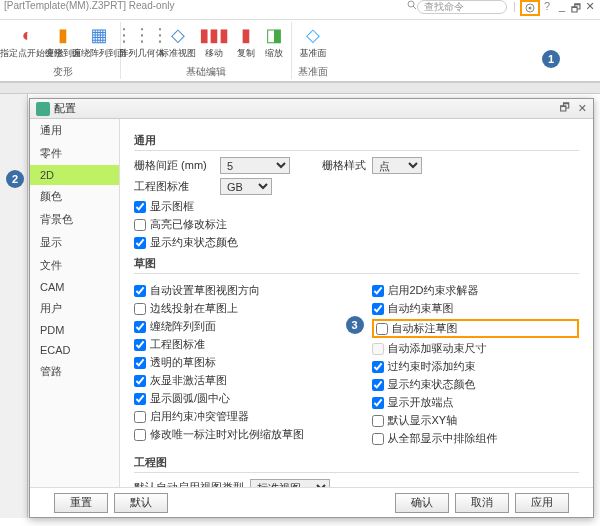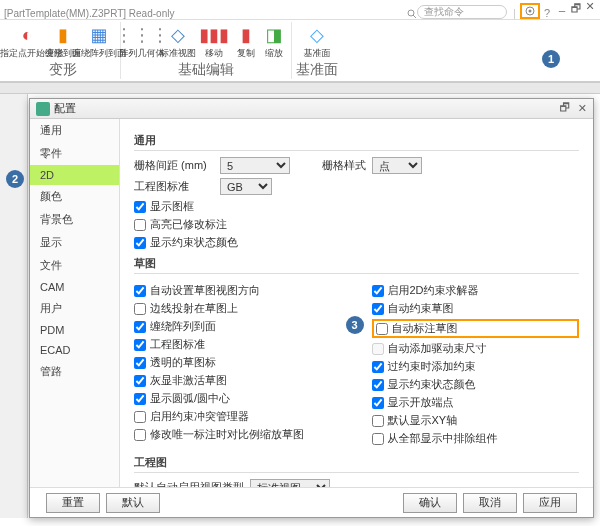--- a/index.html
+++ b/index.html
@@ -1,30 +1,30 @@
 <!DOCTYPE html>
 <html><head>
 <meta charset="utf-8">
 <style>
 *{box-sizing:border-box;margin:0;padding:0;font-family:"Microsoft YaHei",Arial,sans-serif;font-size:11px;color:#333}
 body{background:#fff;width:600px;height:526px;overflow:hidden;position:relative}
-.titlebar{height:20px;background:#fff;border-bottom:1px solid #ddd;display:flex;align-items:flex-end;padding:0 4px}
+.titlebar{height:20px;background:#fff;border-bottom:1px solid #ddd;display:flex;align-items:flex-start;padding:0 4px}
 .titlebar .ttxt{color:#888;font-size:10px;flex:0 0 auto}
 .titlebar .sp{flex:1}
 .srch{width:90px;height:14px;border:1px solid #ccc;border-radius:7px;padding:0 6px;font-size:10px;color:#999;display:flex;align-items:center}
 .gear{width:20px;height:16px;border:2px solid #f90;margin:0 4px;display:flex;align-items:center;justify-content:center;color:#888}
 .winctl{display:flex;gap:2px;margin-left:6px}
 .winctl span{width:12px;text-align:center;color:#666;cursor:pointer}
 .ribbon{height:62px;background:#fff;border-bottom:1px solid #ccc;display:flex;padding:2px 6px;position:relative}
 .rgrp{display:flex;flex-direction:column;align-items:center;border-right:1px solid #e5e5e5;padding:0 4px}
 .rbtns{display:flex;gap:2px;flex:1;align-items:flex-start}
 .rbtn{display:flex;flex-direction:column;align-items:center;width:34px;cursor:pointer}
 .ricon{width:26px;height:26px;display:flex;align-items:center;justify-content:center;font-size:18px}
 .rlbl{font-size:9px;color:#444;text-align:center;line-height:1;margin-top:1px;white-space:nowrap}
-.rgrplbl{font-size:14px;color:#666;margin-top:1px}
+.rgrplbl{font-size:10px;color:#666;margin-top:1px}
 .marker{position:absolute;width:18px;height:18px;border-radius:50%;background:#3b6ea5;color:#fff;display:flex;align-items:center;justify-content:center;font-size:11px;font-weight:bold;z-index:50}
 .stbar{height:12px;background:#e8e8e8;border-top:1px solid #ccc;border-bottom:1px solid #ccc}
 .dlg{position:absolute;left:29px;top:98px;width:565px;height:420px;background:#fff;border:1px solid #999;box-shadow:0 2px 8px rgba(0,0,0,.3);display:flex;flex-direction:column}
 .dlghdr{height:20px;background:linear-gradient(#f7f7f7,#eaeaea);border-bottom:1px solid #ccc;display:flex;align-items:center;padding:0 6px}
 .dlghdr .ico{width:14px;height:14px;background:#4a8;border-radius:2px;margin-right:4px}
 .dlghdr .sp{flex:1}
 .dlghdr .x{cursor:pointer;color:#666}
 .dlgbody{flex:1;display:flex;overflow:hidden}
 .side{width:90px;background:#fafafa;border-right:1px solid #ddd;overflow:auto}
 .sitem{padding:4px 10px;cursor:pointer;color:#444}
@@ -32,21 +32,21 @@
 .content{flex:1;padding:8px 14px;overflow:auto}
 .sect{font-weight:bold;color:#444;border-bottom:1px solid #ddd;padding-bottom:2px;margin:6px 0}
 .row{display:flex;align-items:center;margin:4px 0;gap:6px}
 .lbl{min-width:80px}
 input[type=text],select{border:1px solid #aaa;height:17px;font-size:11px;padding:0 2px}
 .cb{display:flex;align-items:center;gap:4px;margin:3px 0}
 .cb input{width:12px;height:12px}
 .cols{display:flex;gap:30px}
 .col{flex:1}
 .hl{border:2px solid #f90;padding:0 2px}
-.dlgftr{height:30px;border-top:1px solid #ddd;display:flex;align-items:center;padding:0 16px;gap:6px}
+.dlgftr{height:30px;border-top:1px solid #ddd;display:flex;align-items:center;padding:0 24px;gap:6px}
 .dlgftr .sp{flex:1}
 .btn{min-width:54px;height:20px;border:1px solid #999;background:linear-gradient(#fefefe,#e8e8e8);cursor:pointer;display:flex;align-items:center;justify-content:center}
 .leftpanel{position:absolute;left:0;top:94px;width:28px;height:424px;background:#f0f0f0;border-right:1px solid #ccc}
 .dis{color:#aaa}
 </style>
 </head>
 <body>
 
 <div class="titlebar">
  <span class="ttxt">[PartTemplate(MM).Z3PRT] Read-only</span>

